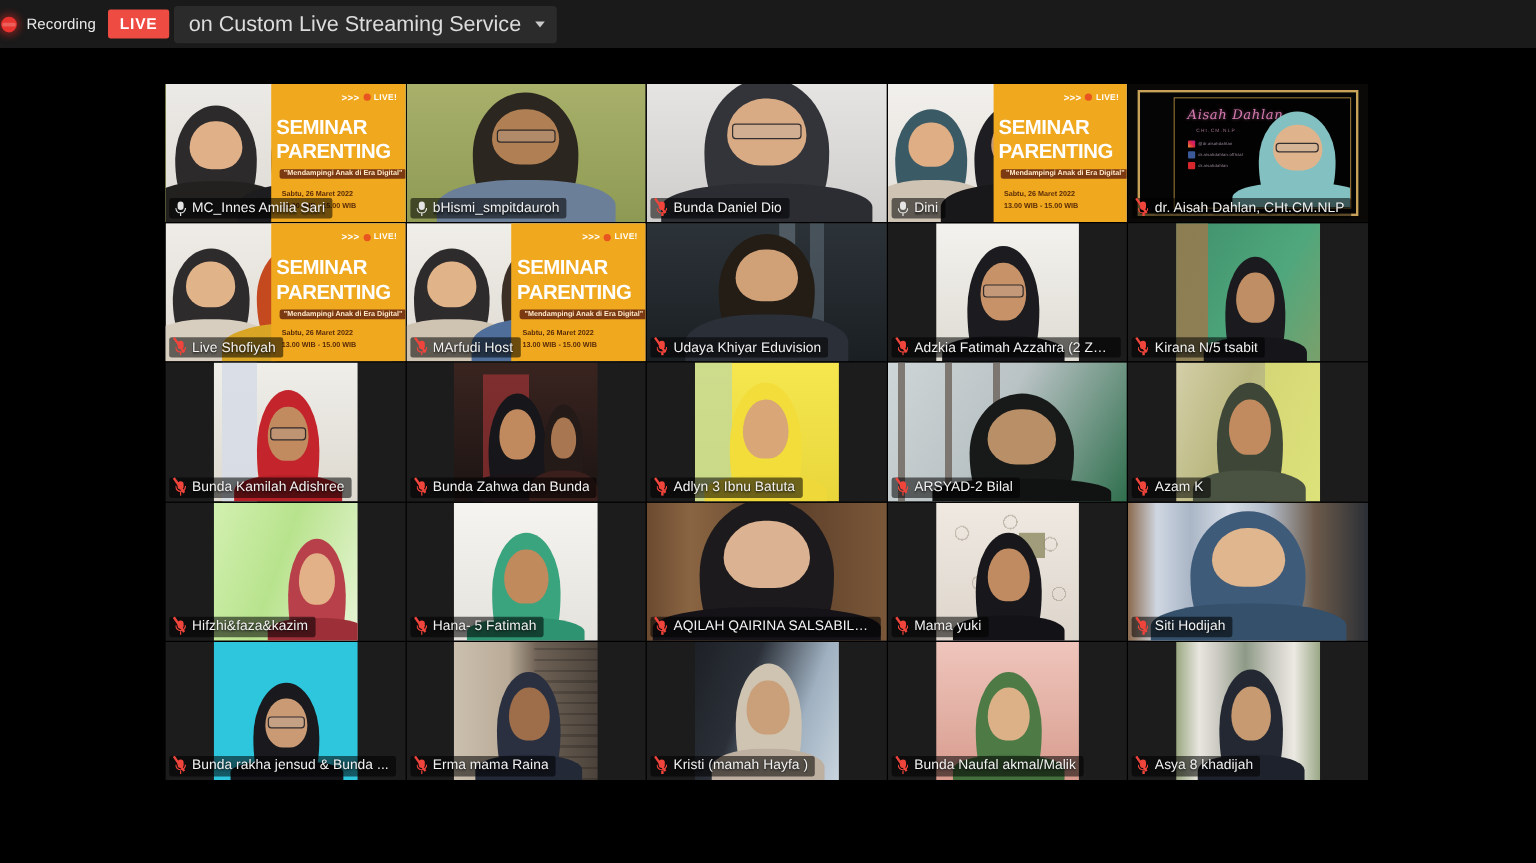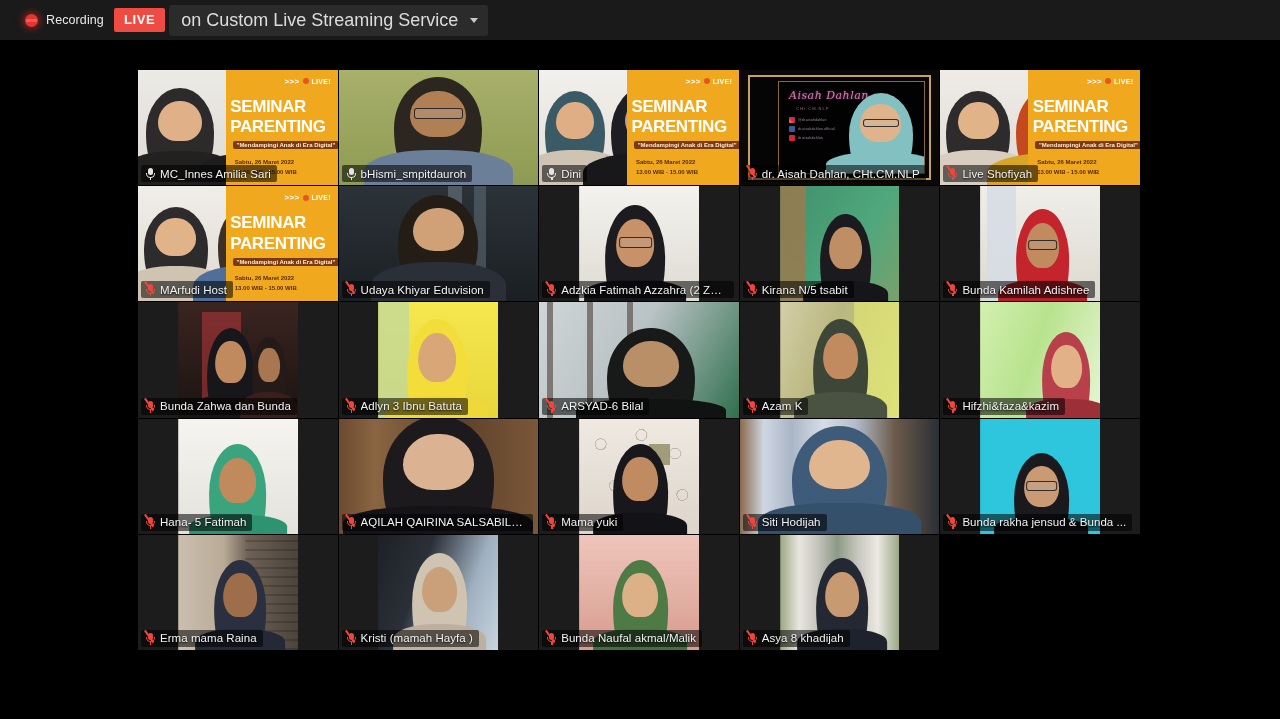--- a/index.html
+++ b/index.html
@@ -20,21 +20,21 @@
     width: 1280px;
     height: 40px;
     background: #1a1a1a;
     display: flex;
     align-items: center;
   }
   #rec-group {
     display: flex;
     align-items: center;
     height: 40px;
-    padding-left: 25px;
+    padding-left: 1px;
   }
   .rec-dot {
     position: relative;
     width: 13px; height: 13px;
     border-radius: 50%;
     background: #e8332e;
     box-shadow: 0 0 6px 3px rgba(210,40,35,0.45);
     flex: 0 0 auto;
   }
   .rec-dot::after {
@@ -374,20 +374,38 @@
    <div class="body" style="left:12.600000000000001%;width:74.8%;height:30.64%;background:#6c7f98;"></div>
       </div>
     <div class="nameplate">
       <span class="mic unmuted">
         <span class="cap"></span>
           <span class="arc"></span>
           <span class="stem"></span>
 
       </span>
       <span class="nametext">bHismi_smpitdauroh</span>
+    </div>
+    </div>
+    <div class="tile">
+    <div class="vid">
+        <div class="scene" style="background:linear-gradient(180deg,#e6e4e2 0%,#cfcdcb 100%);"></div>
+   <div class="hijab" style="left:24%;top:-4%;width:52%;height:86%;background:#32343a;"></div>
+   <div class="head" style="left:33.36%;top:10.620000000000001%;width:33.28%;height:48.160000000000004%;background:#d8ab84;"></div>
+   <div class="glasses" style="left:35.44%;top:28.68%;width:29.120000000000005%;height:11.18%;"></div>
+   <div class="body" style="left:5.800000000000001%;width:88.39999999999999%;height:28.319999999999993%;background:#2b2d33;"></div>
+      </div>
+    <div class="nameplate">
+      <span class="mic muted">
+        <span class="cap"></span>
+          <span class="arc"></span>
+          <span class="stem"></span>
+        <span class="slash"></span>
+      </span>
+      <span class="nametext">Bunda Daniel Dio</span>
     </div>
     </div>
     <div class="tile">
     <div class="vid">
         <div class="scene" style="background:linear-gradient(180deg,#f2f0ec 0%,#e2ded8 100%);"></div>
    <div class="hijab" style="left:3%;top:18%;width:30%;height:58%;background:#3a5a66;"></div>
    <div class="head" style="left:8.399999999999999%;top:27.86%;width:19.2%;height:32.480000000000004%;background:#dfae85;"></div>
 
    <div class="body" style="left:-7.5%;width:51%;height:30.960000000000008%;background:#cfc4b4;"></div>
    <div class="hijab" style="left:36%;top:12%;width:40%;height:68%;background:#1e1d21;"></div>
@@ -655,21 +673,21 @@
 
    <div class="body" style="left:18.6%;width:74.8%;height:16.400000000000006%;background:#101311;"></div>
       </div>
     <div class="nameplate">
       <span class="mic muted">
         <span class="cap"></span>
           <span class="arc"></span>
           <span class="stem"></span>
         <span class="slash"></span>
       </span>
-      <span class="nametext">ARSYAD-6 Bilal</span>
+      <span class="nametext">ARSYAD-2 Bilal</span>
     </div>
     </div>
     <div class="tile">
     <div class="vid pillar">
         <div class="scene" style="background:linear-gradient(110deg,#d4cfa8 0%,#b9b77f 40%,#cfd88a 100%);"></div>
         <div class="scene" style="background:linear-gradient(90deg,transparent 62%,#e6e96f 62%);opacity:.6;"></div>
    <div class="hijab" style="left:28%;top:14%;width:46%;height:72%;background:#3e4638;"></div>
    <div class="head" style="left:36.28%;top:26.240000000000002%;width:29.44%;height:40.32000000000001%;background:#c18b5f;"></div>
 
    <div class="body" style="left:11.900000000000002%;width:78.2%;height:22.64%;background:#4a5341;"></div>

